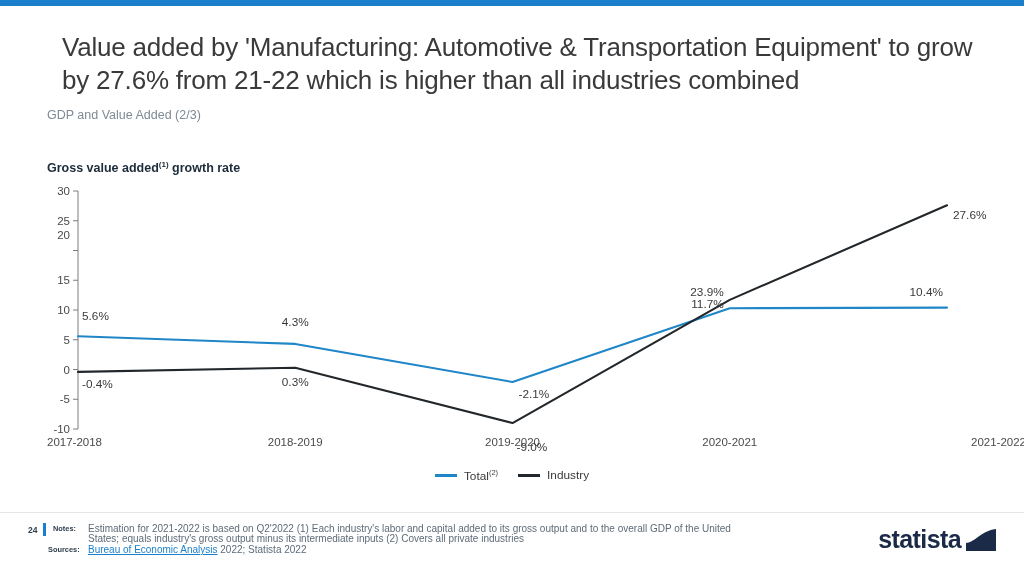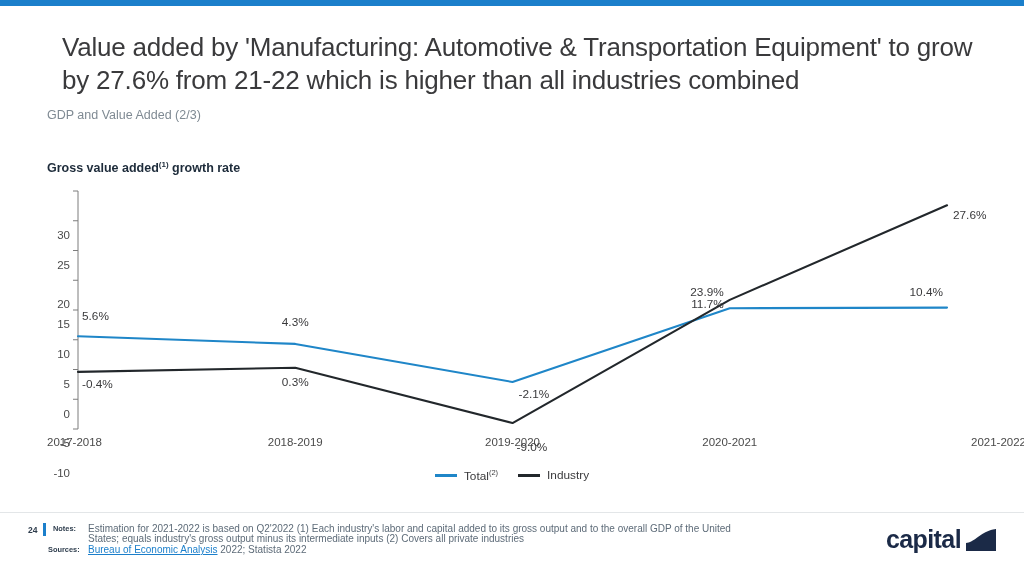--- a/index.html
+++ b/index.html
@@ -50,21 +50,20 @@
     left: 0; top: 0; width: 1024px; height: 576px;
     pointer-events: none;
   }
   .ylabel {
     position: absolute;
     width: 34px;
     text-align: right;
     font-size: 11.5px;
     color: #4a4a4a;
     transform: translateY(-50%);
-    margin-top: 44px;
   }
   .xlabel {
     position: absolute;
     font-size: 11.5px;
     color: #4a4a4a;
     top: 436px;
     transform: translateX(-50%);
     white-space: nowrap;
   }
   .dlabel {
@@ -144,21 +143,21 @@
       <line x1="73" y1="369.5" x2="78" y2="369.5" stroke="#7d7d7d" stroke-width="1"></line>
       <line x1="73" y1="399.25" x2="78" y2="399.25" stroke="#7d7d7d" stroke-width="1"></line>
       <line x1="73" y1="429" x2="78" y2="429" stroke="#7d7d7d" stroke-width="1"></line>
       <polyline points="78,336.18 295.25,343.91499999999996 512.5,381.995 729.75,308.215 947,307.62" fill="none" stroke="#1F86C8" stroke-width="2.1" stroke-linejoin="round" stroke-linecap="round"></polyline>
       <polyline points="78,371.88 295.25,367.715 512.5,423.05 729.75,299.885 947,205.27999999999997" fill="none" stroke="#22272B" stroke-width="2.1" stroke-linejoin="round" stroke-linecap="round"></polyline>
     </svg>
 
   <div id="label-layer">
       <div class="ylabel" style="left: 36px; top: 191px;">30</div>
       <div class="ylabel" style="left: 36px; top: 220.75px; text-align: right;">25</div>
-      <div class="ylabel" style="left: 36px; top: 260px; text-align: right;">20</div>
+      <div class="ylabel" style="left: 36px; top: 235px; text-align: right;">20</div>
       <div class="ylabel" style="left: 36px; top: 280.25px;">15</div>
       <div class="ylabel" style="left: 36px; top: 310px;">10</div>
       <div class="ylabel" style="left: 36px; top: 339.75px;">5</div>
       <div class="ylabel" style="left: 36px; top: 369.5px;">0</div>
       <div class="ylabel" style="left: 36px; top: 399.25px;">-5</div>
       <div class="ylabel" style="left: 36px; top: 429px;">-10</div>
       <div class="xlabel" style="transform: none; left: 47px;">2017-2018</div>
       <div class="xlabel" style="left: 295.25px;">2018-2019</div>
       <div class="xlabel" style="left: 512.5px;">2019-2020</div>
       <div class="xlabel" style="left: 729.75px;">2020-2021</div>
@@ -190,19 +189,19 @@
     <div class="pagenum">24</div>
     <div class="page-rule"></div>
 
     <div class="foot-label" style="left:53px; top:11px;">Notes:</div>
     <div class="foot-text" style="left:88px; top:11px; width:660px;">Estimation for 2021-2022 is based on Q2'2022 (1) Each industry's labor and capital added to its gross output and to the overall GDP of the United States; equals industry's gross output minus its intermediate inputs (2) Covers all private industries</div>
 
     <div class="foot-label" style="left:48px; top:32px;">Sources:</div>
     <div class="foot-text" style="left:88px; top:32px; width:660px;"><span class="foot-link">Bureau of Economic Analysis</span><span> 2022; Statista 2022</span></div>
 
     <div class="logo">
-      <span class="logo-word">capital</span>
+      <span class="logo-word">statista</span>
       <svg class="logo-mark" width="30" height="22" viewBox="0 0 30 22">
         <path d="M0,22 L30,22 L30,0 C30,0 22,0.4 13,7.2 C7,11.7 3.5,13.6 0,13.9 Z" fill="#1b2a47"></path>
       </svg>
     </div>
   </div>
 </div>
 
 </body></html>

